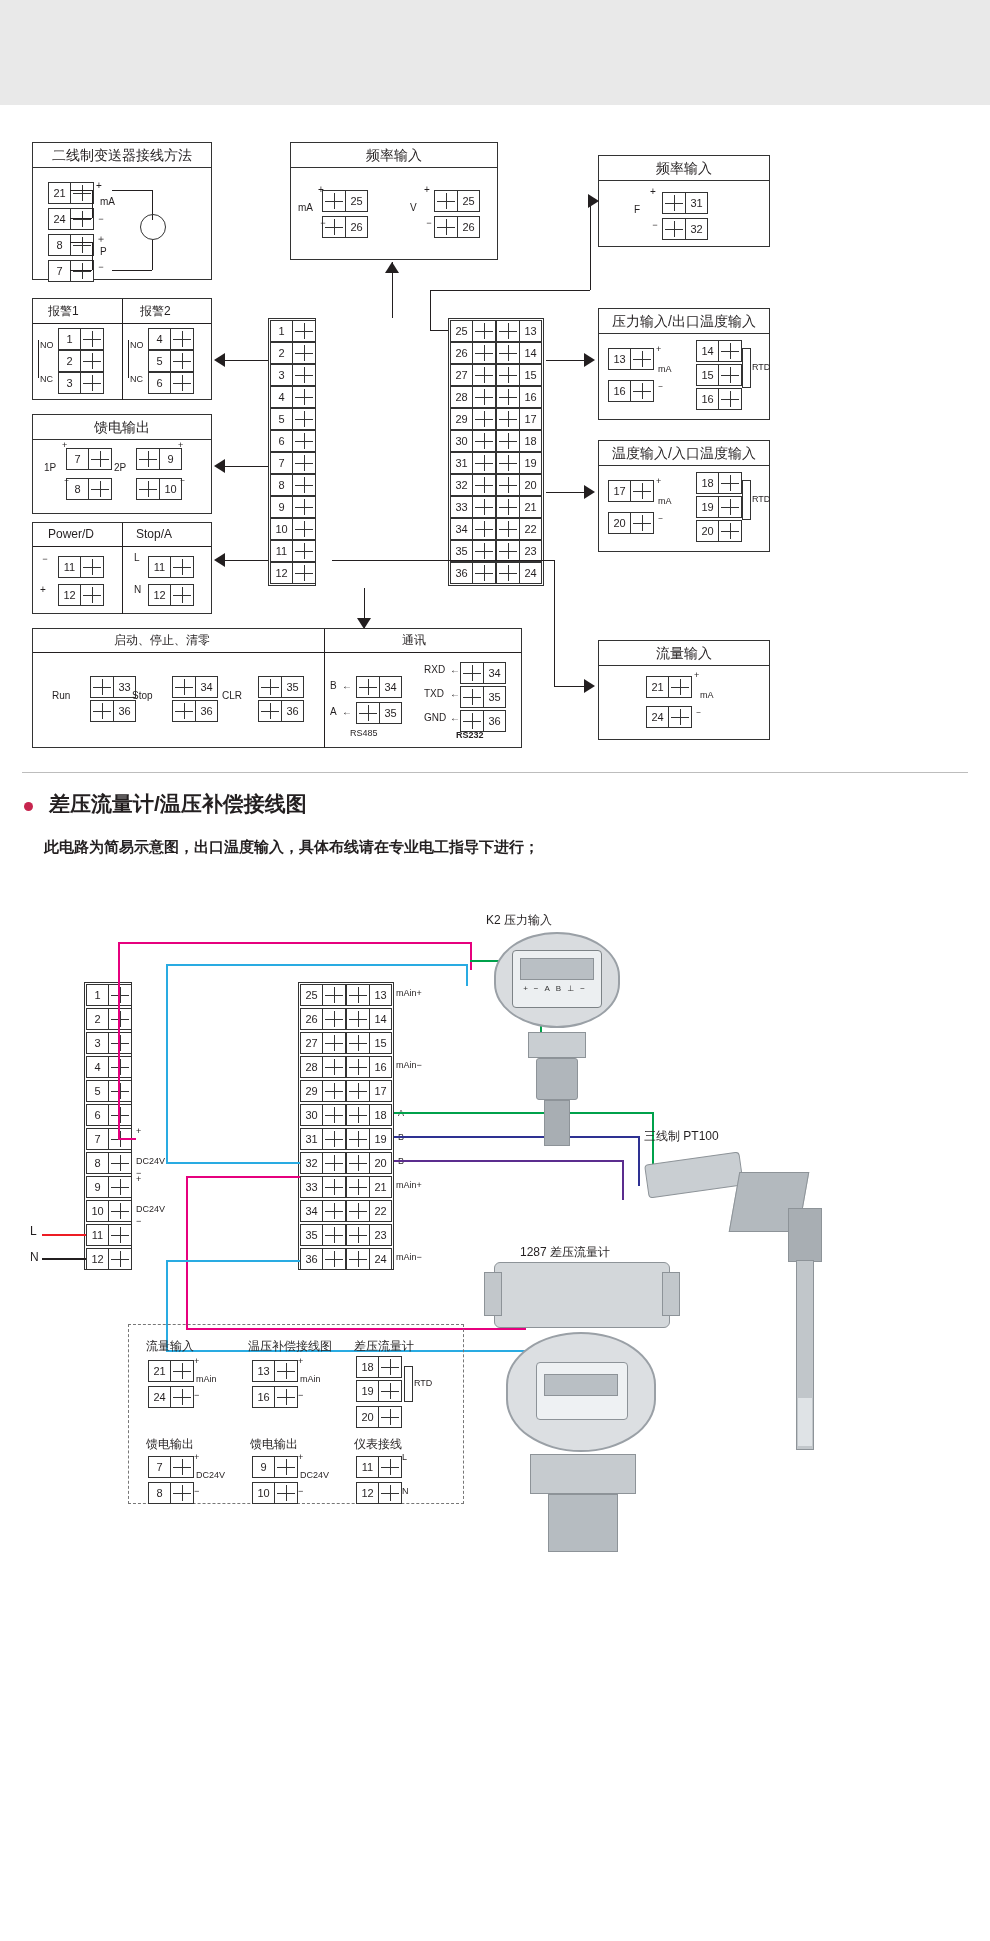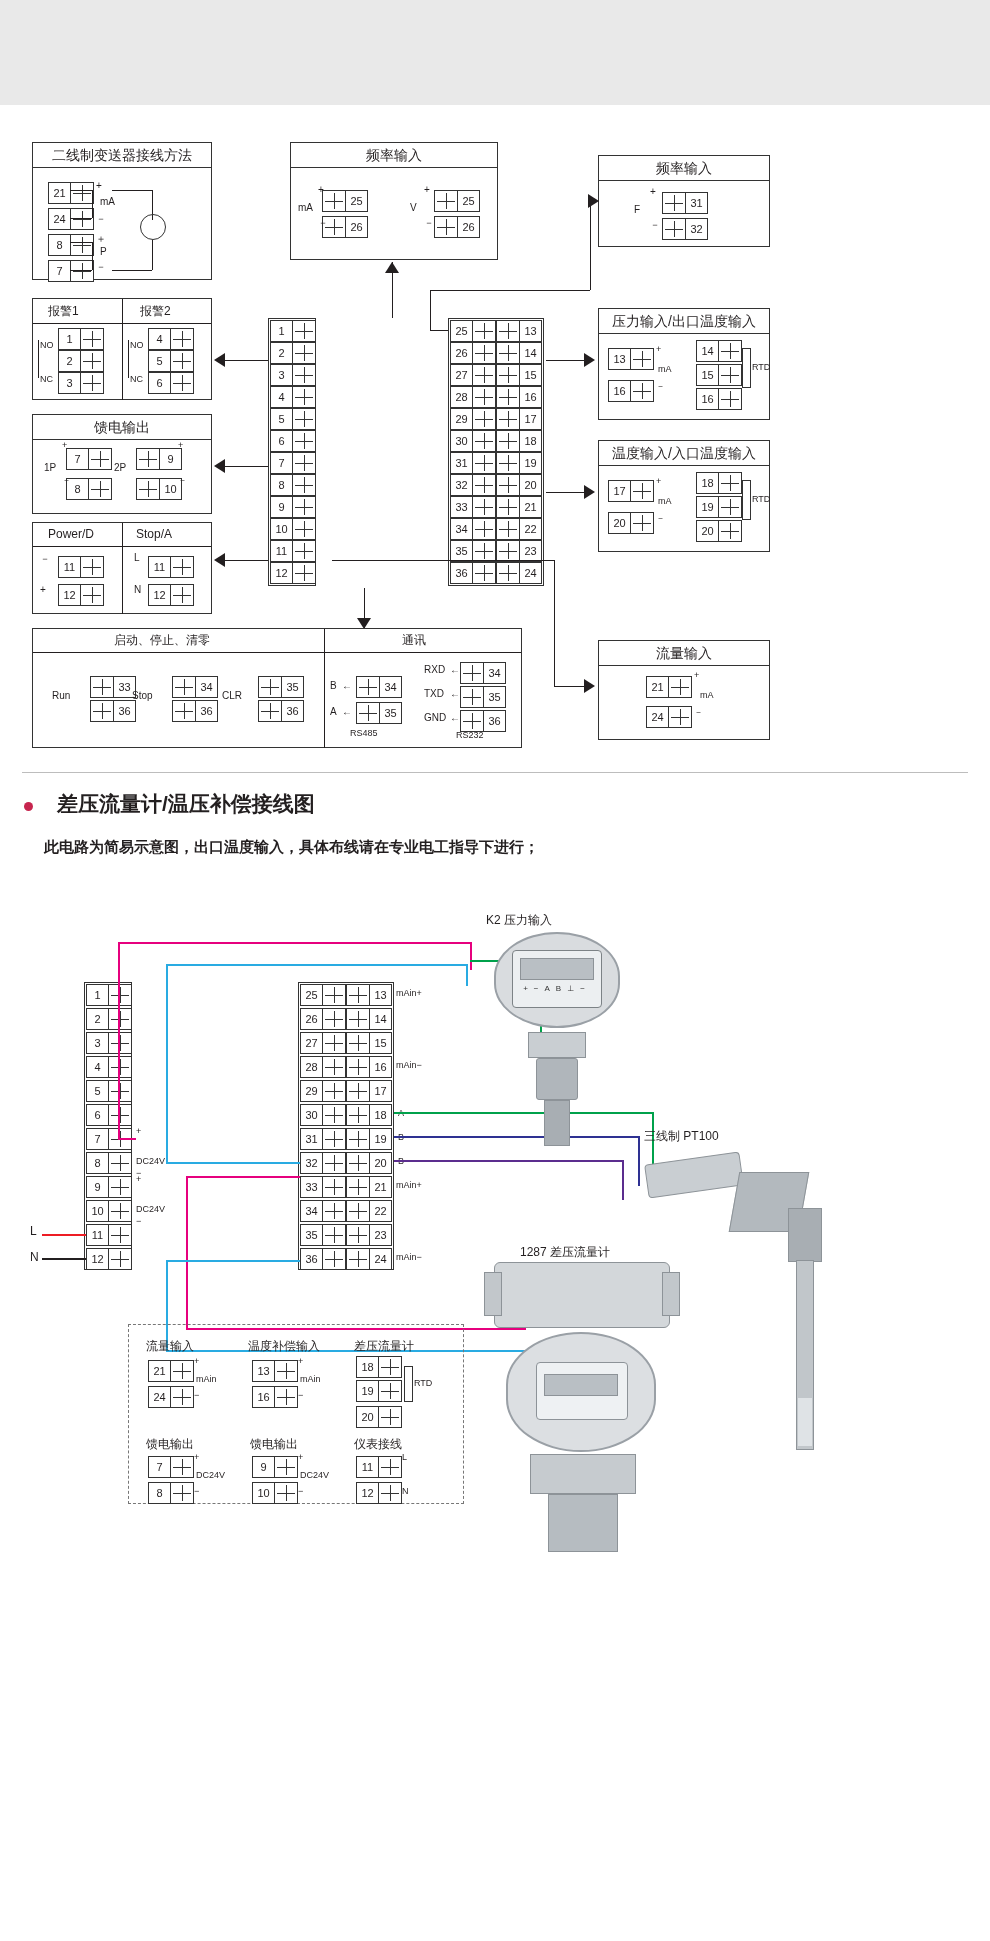--- a/index.html
+++ b/index.html
@@ -596,41 +596,41 @@
 <div class="term rev" style="left:460px;top:710px;">
   <div class="num">36</div>
     <div class="scr"></div>
 </div>
 <div class="lbl sm" style="left:424px;top:664px;">RXD</div>
 <div class="lbl sm" style="left:424px;top:688px;">TXD</div>
 <div class="lbl sm" style="left:424px;top:712px;">GND</div>
 <div class="lbl sm" style="left:450px;top:664px;">←</div>
 <div class="lbl sm" style="left:450px;top:688px;">←</div>
 <div class="lbl sm" style="left:450px;top:712px;">←</div>
-<div class="lbl xs" style="left:456px;top:730px;">RS232</div>
+<div class="lbl xs" style="left:456px;top:730px;font-weight:bold;">RS232</div>
 
 <div class="panel" style="left:598px;top:640px;width:172px;height:100px;">
   <div class="panel-title">流量输入</div>
 </div>
 <div class="term" style="left:646px;top:676px;">
   <div class="num">21</div>
     <div class="scr"></div>
 </div>
 <div class="term" style="left:646px;top:706px;">
   <div class="num">24</div>
     <div class="scr"></div>
 </div>
 <div class="lbl xs" style="left:694px;top:670px;">+</div>
 <div class="lbl xs" style="left:694px;top:706px;">－</div>
 <div class="lbl xs" style="left:700px;top:690px;">mA</div>
 
 <div class="divider" style="top:772px;"></div>
 
 <div class="bullet" style="left:24px;top:802px;"></div>
-<div class="sec-title" style="left:57px;top:790px;">差压流量计/温压补偿接线图</div>
+<div class="sec-title" style="left:49px;top:790px;">差压流量计/温压补偿接线图</div>
 <div class="sec-sub" style="left:44px;top:838px;">此电路为简易示意图，出口温度输入，具体布线请在专业电工指导下进行；</div>
 
 <div class="panel" style="left:84px;top:982px;width:48px;height:288px;"></div>
 <div class="term" style="left:86px;top:984px;">
   <div class="num">1</div>
     <div class="scr"></div>
 </div>
 <div class="term" style="left:86px;top:1008px;">
   <div class="num">2</div>
     <div class="scr"></div>
@@ -861,21 +861,21 @@
     <div class="scr"></div>
 </div>
 <div class="term" style="left:148px;top:1386px;">
   <div class="num">24</div>
     <div class="scr"></div>
 </div>
 <div class="lbl xs" style="left:194px;top:1356px;">+</div>
 <div class="lbl xs" style="left:194px;top:1390px;">−</div>
 <div class="lbl xs" style="left:196px;top:1374px;">mAin</div>
 
-<div class="lbl" style="left:248px;top:1338px;">温度补偿输入</div>
+<div class="lbl" style="left:248px;top:1338px;">温压补偿接线图</div>
 <div class="term" style="left:252px;top:1360px;">
   <div class="num">13</div>
     <div class="scr"></div>
 </div>
 <div class="term" style="left:252px;top:1386px;">
   <div class="num">16</div>
     <div class="scr"></div>
 </div>
 <div class="lbl xs" style="left:298px;top:1356px;">+</div>
 <div class="lbl xs" style="left:298px;top:1390px;">−</div>

